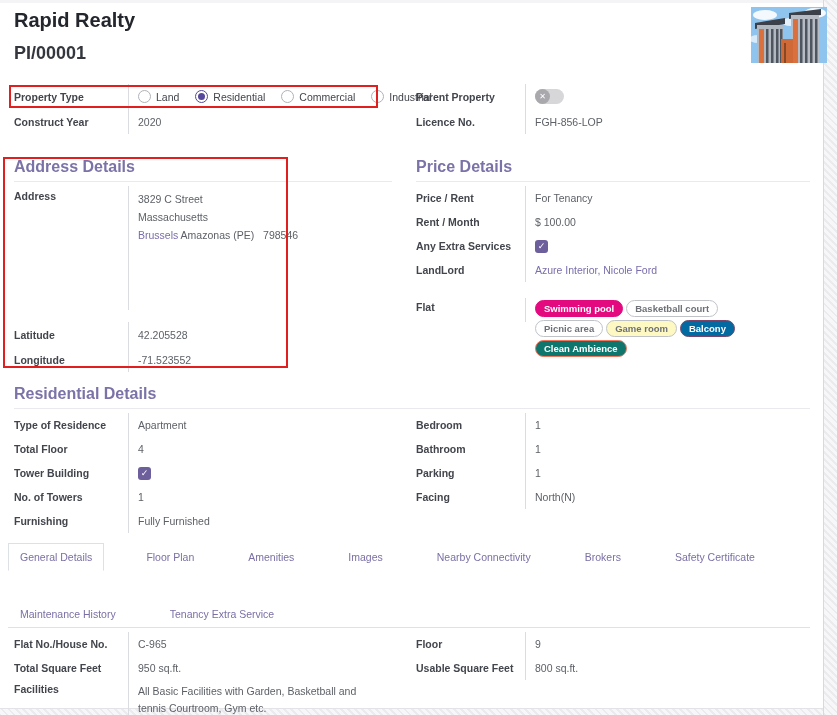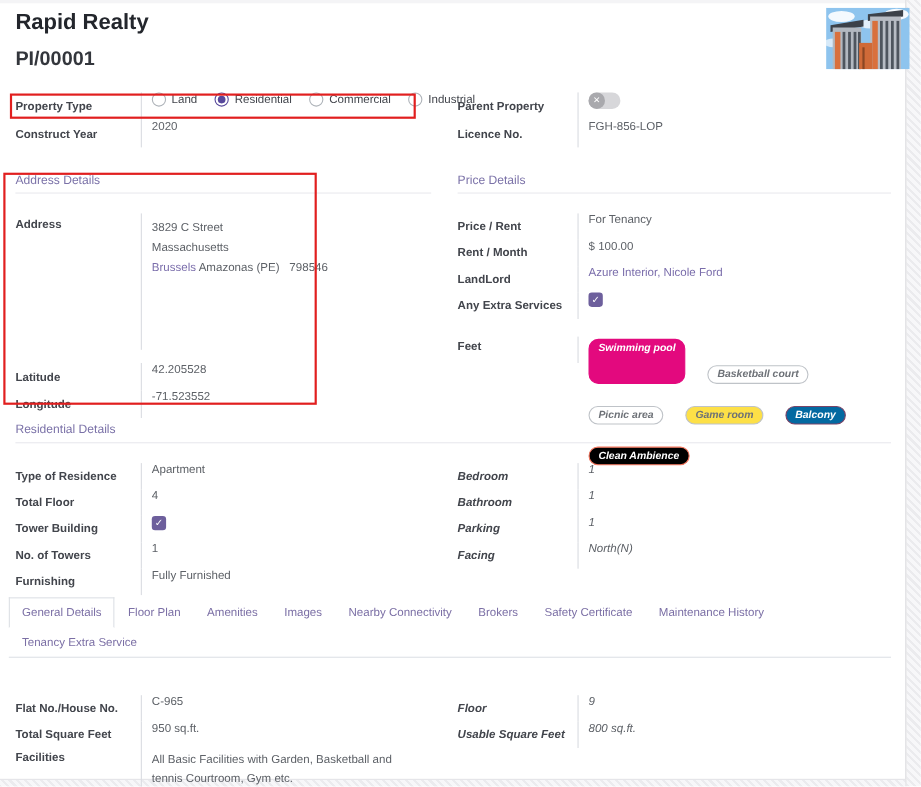--- a/index.html
+++ b/index.html
@@ -20,39 +20,39 @@
 
   #title{position:absolute;left:14px;top:9px;font-size:20px;font-weight:bold;color:#23262c;}
   #ref{position:absolute;left:14px;top:43px;font-size:18px;font-weight:bold;color:#33363c;}
   #photo{position:absolute;left:751px;top:7px;width:76px;height:56px;cursor:pointer;}
 
   
   .row{display:flex;align-items:stretch;height:24px;}
   .row25{height:25px;}
   .lbl{font-weight:bold;color:#42454c;font-size:10.5px;flex:none;display:flex;align-items:center;}
   .val{border-left:1px solid #dadce1;padding-left:9px;color:#5d6167;font-size:10.5px;flex:1;
-       display:flex;align-items:flex-start;}
+       display:flex;align-items:center;}
   .lblw-left{width:114px;text-align:right;}
   .lblw-right{width:109px;}
 
-  .sec-h{font-size:11px;font-weight:normal;color:#7b72a8;padding-bottom:5px;
-         border-bottom:1px solid #e9e9ee;margin-bottom:18px;}
+  .sec-h{font-size:16px;font-weight:bold;color:#7b72a8;padding-bottom:5px;
+         border-bottom:1px solid #e9e9ee;margin-bottom:4px;}
 
   #top-left{position:absolute;left:14px;top:84px;width:366px;}
   #top-right{position:absolute;left:416px;top:84px;width:394px;}
   #addr-section{position:absolute;left:14px;top:158px;width:378px;}
   #price-section{position:absolute;left:416px;top:158px;width:394px;}
   #resi-section{position:absolute;left:14px;top:385px;width:796px;}
   #tabs{position:absolute;left:8px;top:543px;width:802px;display:flex;flex-wrap:wrap;
-        border-bottom:1px solid #dee1e6;}
+        border-bottom:1px solid #dee1e6;gap:30px;}
   #tab-content{position:absolute;left:14px;top:632px;width:796px;}
 
   .cols{display:flex;}
   .colL{width:366px;flex:none;}
-  .colR{width:394px;flex:none;margin-left:36px;font-style:italic;}
+  .colR{width:394px;flex:none;margin-left:36px;}
 
   
   .row-address{height:124px;}
   .row-address .lbl{align-items:flex-start;padding-top:4px;}
   .row-address .val{display:block;line-height:18px;padding-top:4px;}
   .addr-line3 span{margin-right:6px;}
   .mt12{margin-top:12px;}
   .mt16{margin-top:16px;}
 
   a.link{color:#7a6dab;text-decoration:none;cursor:pointer;}
@@ -73,21 +73,21 @@
   .toggle{width:29px;height:15px;border-radius:8px;background:#d7d7da;display:inline-flex;
           align-items:center;cursor:pointer;}
   .toggle .knob{width:15px;height:15px;border-radius:50%;background:#a9a9ad;color:#fff;
           font-size:8px;line-height:15px;text-align:center;}
   .toggle .knob::after{content:"\2715";}
 
   
   .row-tags{display:flex;align-items:stretch;}
   .row-tags .lbl{align-items:flex-start;padding-top:3px;}
   .row-tags .val{padding-top:2px;padding-bottom:3px;display:block;}
-  .tags-wrap{display:flex;flex-wrap:wrap;gap:20px;width:240px;font-style:italic;}
+  .tags-wrap{display:flex;flex-wrap:wrap;gap:3px;width:240px;}
   .tag{font-size:9.5px;font-weight:bold;padding:2px 8px;border-radius:9px;border:1px solid transparent;
        line-height:11px;white-space:nowrap;cursor:pointer;}
 
   
   .tab{font-size:10.5px;color:#7b6fa5;padding:7px 11px 6px;border:1px solid transparent;cursor:pointer;}
   .tab.active{background:#fff;border-color:#dde0e5;border-bottom-color:#ffffff;margin-bottom:-1px;}
 
   
   .row-facil{height:40px;}
   .row-facil .lbl{align-items:flex-start;padding-top:3px;}
@@ -203,41 +203,41 @@
   <div class="sec-h">Price Details</div>
   <div class="row">
     <div class="lbl lblw-right">Price / Rent</div>
     <div class="val">For Tenancy</div>
   </div>
   <div class="row">
     <div class="lbl lblw-right">Rent / Month</div>
     <div class="val">$ 100.00</div>
   </div>
   <div class="row">
+    <div class="lbl lblw-right">Any Extra Services</div>
+    <div class="val">
+      <span class="cb checked"></span>
+    </div>
+  </div>
+  <div class="row">
     <div class="lbl lblw-right">LandLord</div>
     <div class="val">
       <a class="link">Azure Interior, Nicole Ford</a>
     </div>
   </div>
-  <div class="row">
-    <div class="lbl lblw-right">Any Extra Services</div>
-    <div class="val">
-      <span class="cb checked"></span>
-    </div>
-  </div>
   <div class="row row-tags mt16">
-    <div class="lbl lblw-right">Feet</div>
+    <div class="lbl lblw-right">Flat</div>
     <div class="val">
       <div class="tags-wrap">
         <span class="tag" style="background-color: rgb(227, 9, 126); color: rgb(255, 255, 255); border-color: rgb(227, 9, 126);">Swimming pool</span>
-        <span class="tag" style="background-color: rgb(255, 255, 255); color: rgb(109, 113, 119); border-color: rgb(191, 195, 200); margin-top: 24px;">Basketball court</span>
+        <span class="tag" style="background-color: rgb(255, 255, 255); color: rgb(109, 113, 119); border-color: rgb(191, 195, 200);">Basketball court</span>
         <span class="tag" style="background-color: rgb(255, 255, 255); color: rgb(109, 113, 119); border-color: rgb(191, 195, 200);">Picnic area</span>
-        <span class="tag" style="background-color: #fde047; color: rgb(109, 113, 119); border-color: rgb(191, 195, 200);">Game room</span>
+        <span class="tag" style="background-color: #fef9c3; color: rgb(109, 113, 119); border-color: rgb(191, 195, 200);">Game room</span>
         <span class="tag" style="background-color: #0369a1; color: rgb(255, 255, 255); border-color: rgb(123, 68, 104);">Balcony</span>
-        <span class="tag" style="background-color: #000000; color: rgb(255, 255, 255); border-color: rgb(243, 117, 93);">Clean Ambience</span>
+        <span class="tag" style="background-color: #0f766e; color: rgb(255, 255, 255); border-color: rgb(243, 117, 93);">Clean Ambience</span>
       </div>
     </div>
   </div>
 </div>
 
 <div id="resi-section">
   <div class="sec-h">Residential Details</div>
   <div class="cols">
     <div class="colL">
       <div class="row">

